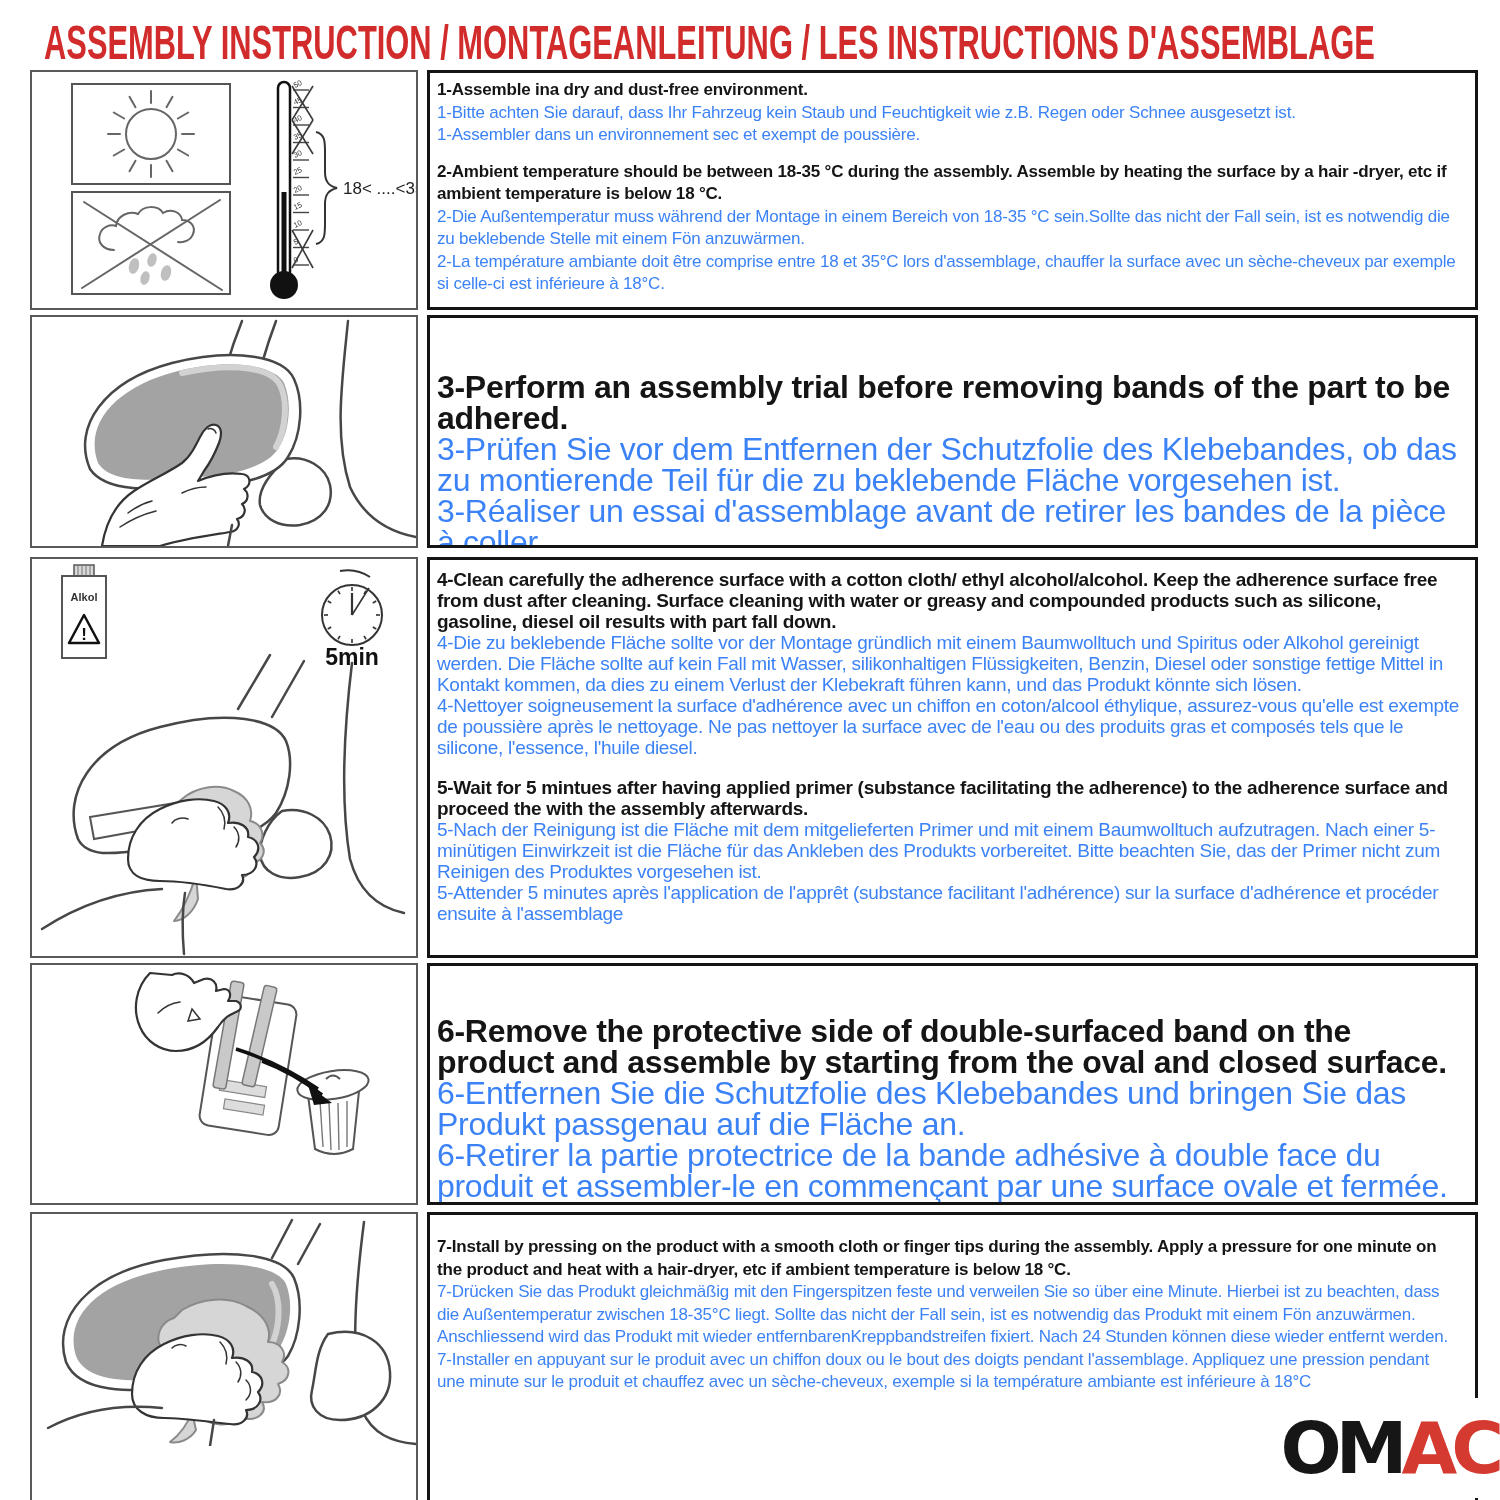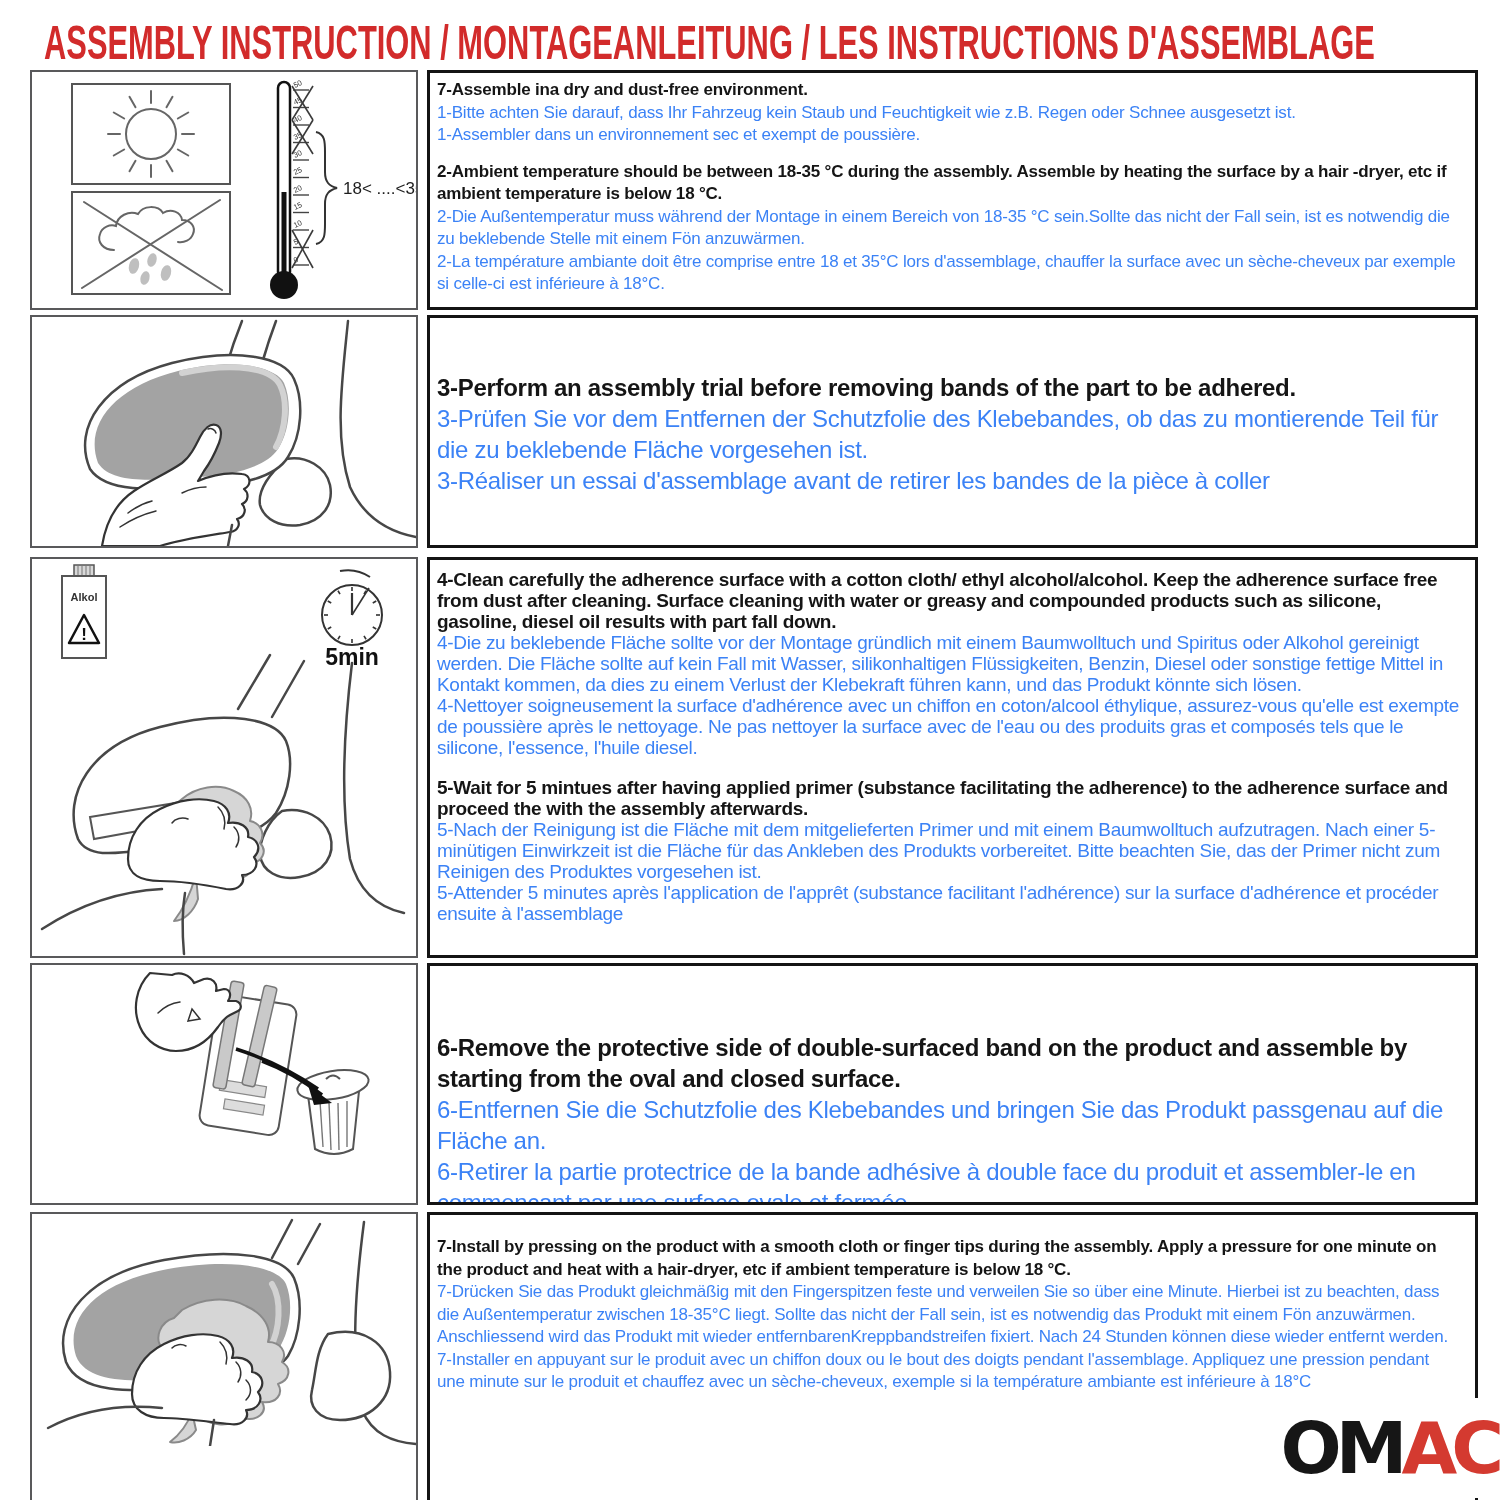--- a/index.html
+++ b/index.html
@@ -12,26 +12,26 @@
   .r3{top:557px;height:401px}
   .r4{top:963px;height:242px}
   .r5{top:1212px;height:292px}
   .lbox{position:absolute;left:30px;top:0;width:388px;height:100%;border:2px solid #59595b;background:#fff;overflow:hidden}
   .tbox{position:absolute;left:427px;top:0;width:1051px;height:100%;border:3px solid #141414;background:#fff;
         padding:6px 16px 4px 7px;overflow:hidden}
   .tbox p{color:#3b82f6}
   .tbox p.b{font-weight:700;color:#151515}
   .gap{margin-top:14px}
   .s1 p{font-size:17px;line-height:22.5px;letter-spacing:-.2px}
-  .s2 p{font-size:24px;line-height:31px;letter-spacing:-.3px}
+  .s2 p{font-size:32px;line-height:31px;letter-spacing:-.3px}
   .s3 p{font-size:19px;line-height:21px;letter-spacing:-.3px}
   .t2{padding-top:54px}
   .t3{padding-top:9px}
   .t3 .gap{margin-top:19px}
-  .t4{padding-top:66px}
+  .t4{padding-top:50px}
   .t5{padding-top:21px}
   svg{display:block}
   .ol{fill:#fff;stroke:#474747;stroke-width:2.5;stroke-linejoin:round;stroke-linecap:round}
   .ln{fill:none;stroke:#474747;stroke-width:2.5;stroke-linecap:round}
   .ln2{fill:none;stroke:#666;stroke-width:2;stroke-linecap:round}
   .hnd{fill:#fff;stroke:#333;stroke-width:2.2;stroke-linejoin:round;stroke-linecap:round}
   .crease{fill:none;stroke:#333;stroke-width:1.5;stroke-linecap:round}
   .gry{fill:#a3a3a3;stroke:none}
   .gryband{fill:none;stroke:#d2d2d2;stroke-width:6;stroke-linecap:round}
   .cloth{fill:#d6d6d6;stroke:#8a8a8a;stroke-width:2;stroke-linejoin:round}
@@ -121,21 +121,21 @@
             <line x1="281" y1="48" x2="260" y2="82"></line>
           <line x1="260" y1="158" x2="281" y2="196"></line>
             <line x1="281" y1="158" x2="260" y2="196"></line>
         </g>
         <path d="M284,60 C293,62 293,70 293,80 L293,100 C293,110 297,114 305,116 C297,118 293,122 293,132 L293,152 C293,162 293,170 284,172" fill="none" stroke="#333" stroke-width="2"></path>
         <text class="tlabel" x="311" y="122">18&lt; ....&lt;35 C</text>
       </g>
     </svg>
   </div>
   <div class="tbox s1">
-    <p class="b">7-Assemble ina dry and dust-free environment.</p>
+    <p class="b">1-Assemble ina dry and dust-free environment.</p>
     <p>1-Bitte achten Sie darauf, dass Ihr Fahrzeug kein Staub und Feuchtigkeit wie z.B. Regen oder Schnee ausgesetzt ist.</p>
     <p>1-Assembler dans un environnement sec et exempt de poussière.</p>
     <p class="b gap">2-Ambient temperature should be between 18-35 °C  during the assembly. Assemble by heating the surface by a hair -dryer, etc if ambient temperature is below 18 °C.</p>
     <p>2-Die Außentemperatur muss während der Montage in einem Bereich von 18-35 °C  sein.Sollte das nicht der Fall sein, ist es notwendig die zu beklebende Stelle mit einem Fön anzuwärmen.</p>
     <p>2-La température ambiante doit être comprise entre 18 et 35°C lors d'assemblage, chauffer la surface avec un sèche-cheveux par exemple si celle-ci est inférieure à 18°C.</p>
   </div>
 </section>
 
 <section class="row r2">
   <div class="lbox">

